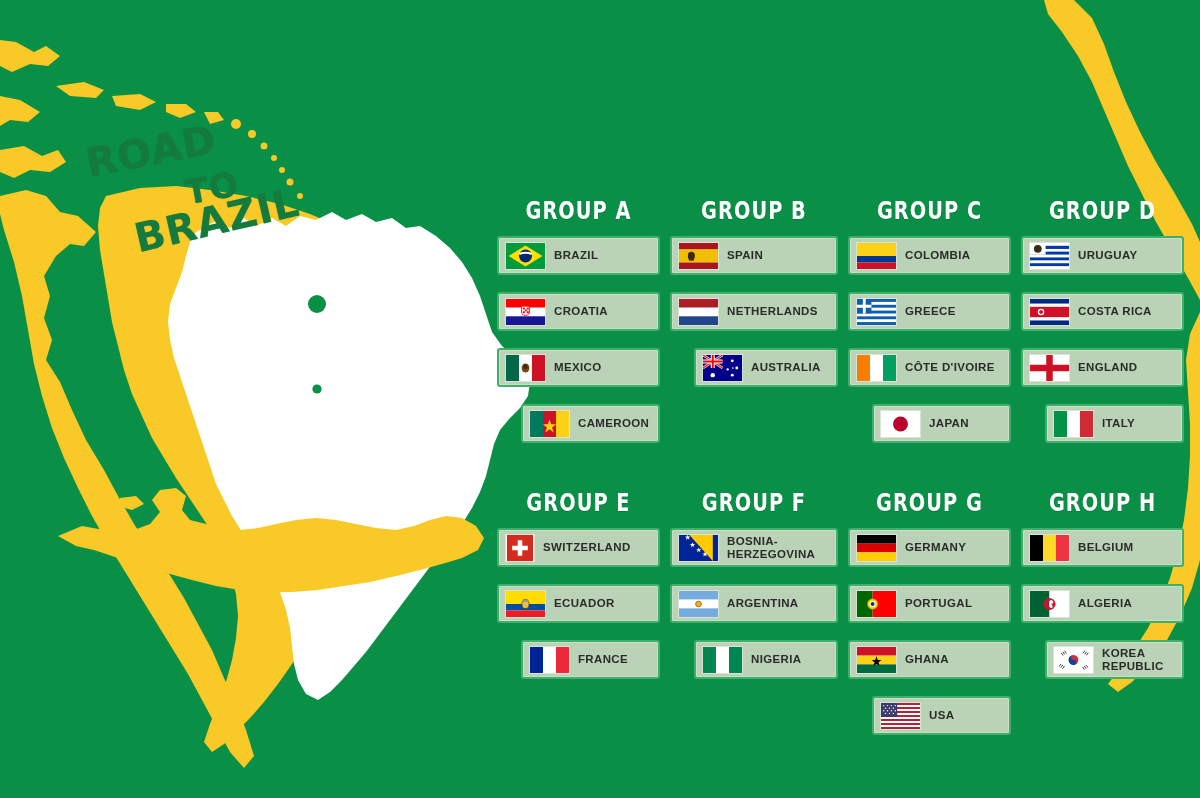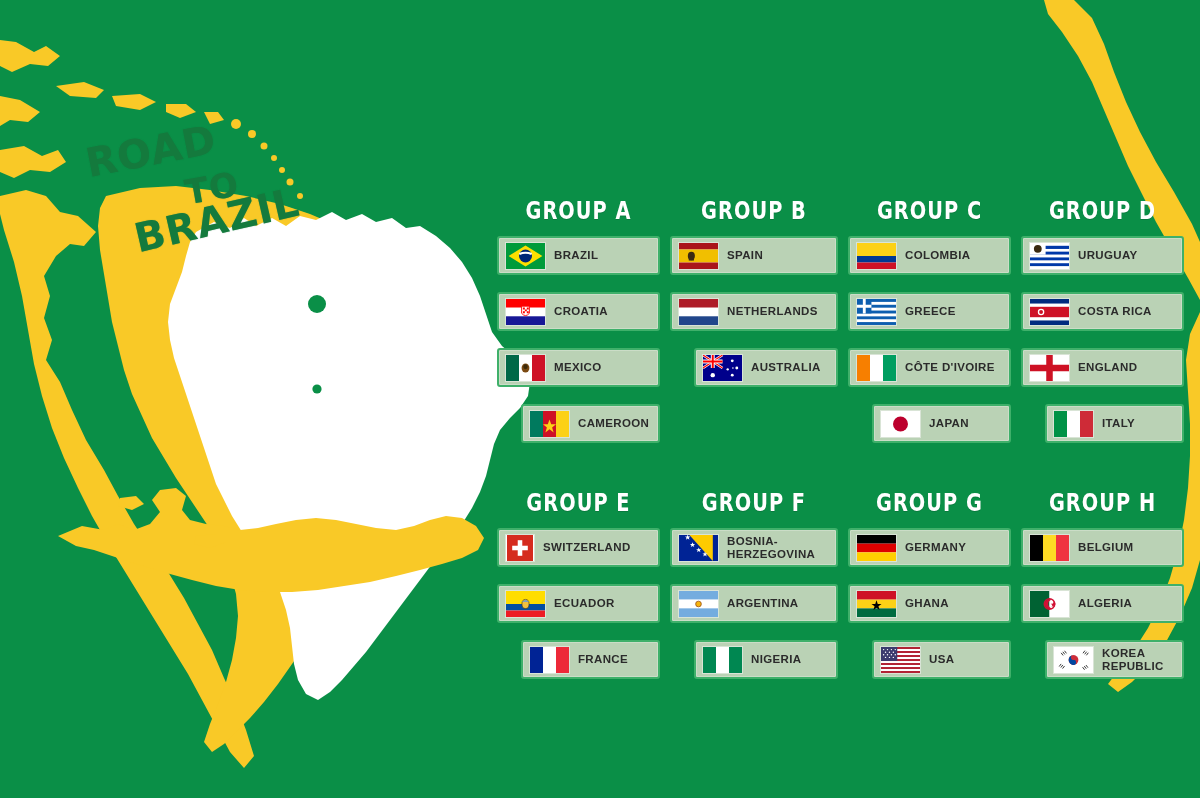--- a/index.html
+++ b/index.html
@@ -513,20 +513,32 @@
                   <rect width="60" height="13.3" fill="#000"></rect>
                   <rect y="13.3" width="60" height="13.4" fill="#dd0000"></rect>
                   <rect y="26.7" width="60" height="13.3" fill="#ffce00"></rect>
                 </svg>
               </span>
             <span class="team-name">GERMANY</span>
           </div>
           <div class="team-row">
             <span class="flag">
                 <svg viewBox="0 0 60 40">
+                  <rect width="24" height="40" fill="#006600"></rect>
+                  <rect x="24" width="36" height="40" fill="#ff0000"></rect>
+                  <circle cx="24" cy="20" r="8" fill="#ffd700" stroke="#b8860b" stroke-width="1"></circle>
+                  <circle cx="24" cy="20" r="4.6" fill="#fff"></circle>
+                  <circle cx="24" cy="20" r="3" fill="#003399"></circle>
+                </svg>
+              </span>
+            <span class="team-name">PORTUGAL</span>
+          </div>
+          <div class="team-row">
+            <span class="flag">
+                <svg viewBox="0 0 60 40">
                   <rect width="60" height="13.3" fill="#ce1126"></rect>
                   <rect y="13.3" width="60" height="13.4" fill="#fcd116"></rect>
                   <rect y="26.7" width="60" height="13.3" fill="#006b3f"></rect>
                   <path d="M30,14.4 l1.9,5.6 h5.8 l-4.7,3.6 1.8,5.8 -4.8,-3.6 -4.8,3.6 1.8,-5.8 -4.7,-3.6 h5.8 Z" fill="#000"></path>
                 </svg>
               </span>
             <span class="team-name">GHANA</span>
           </div>
           <div class="team-row">
             <span class="flag">

